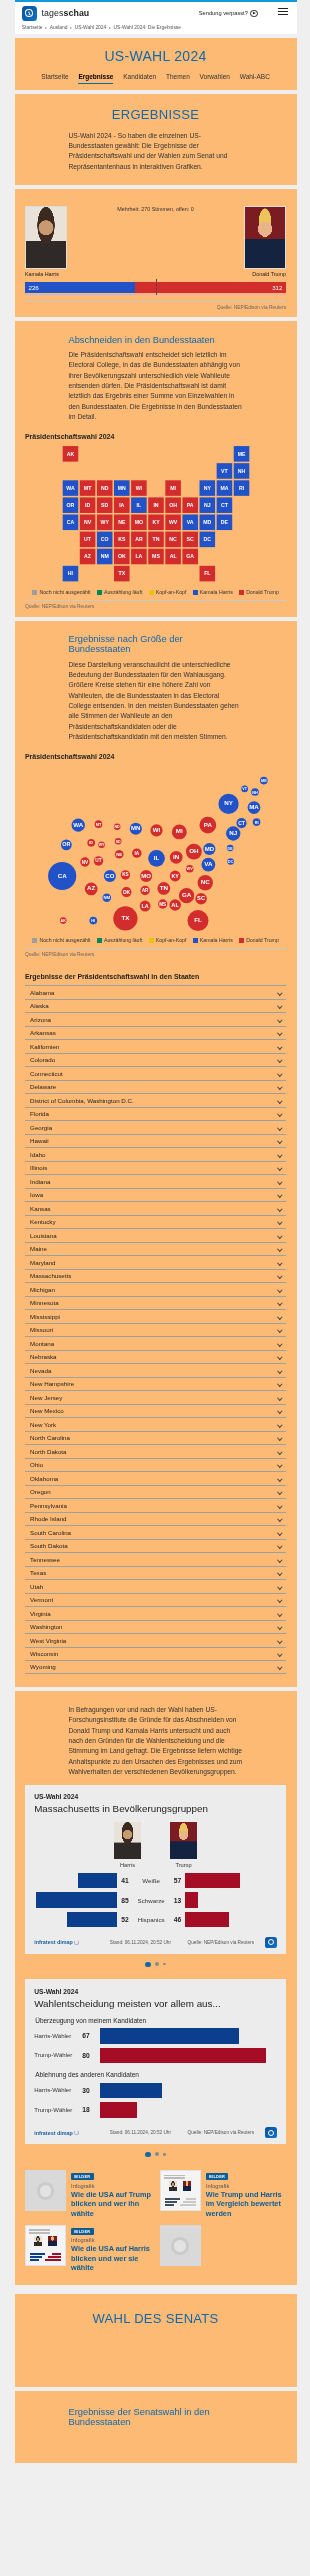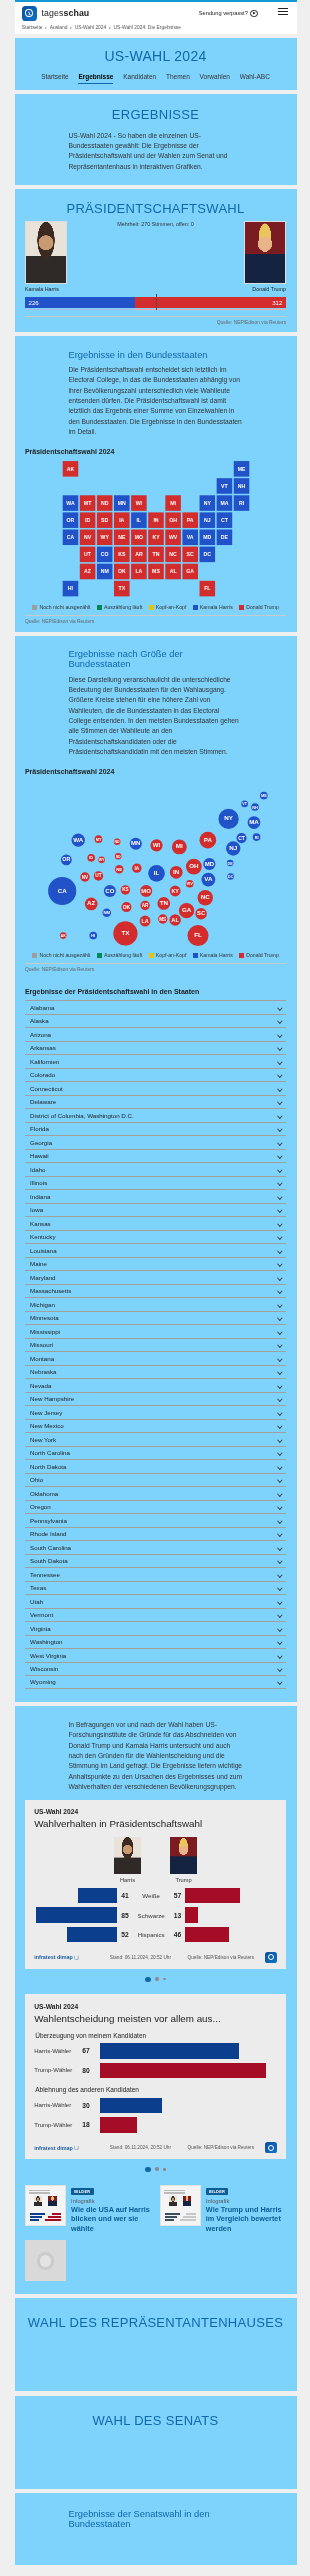--- a/index.html
+++ b/index.html
@@ -2,21 +2,21 @@
 <html lang="de" style="--harris: #2152c8; --trump: #d22c2c; --harris-dark: #0c3e8e; --trump-dark: #a50d27; --heading: #1068ac; --link: #0c5c96;font-size:8.3px"><head>
 <meta charset="utf-8">
 <style>
   :root{
     --harris:#2152c8; --trump:#d22c2c; --harris-dark:#0c3e8e; --trump-dark:#a50d27;
     --heading:#1068ac; --link:#0c5c96; --lgray:#9d9d9d; --lgreen:#00885a; --lyellow:#e8c30e;
   }
   *{box-sizing:border-box;margin:0;padding:0}
   body{background:#efeff0;font-family:"Liberation Sans",sans-serif;color:#333;width:311px;margin:0 auto}
   .sheet{width:282px;margin:0 auto}
-  .card{background:#7dd3fc;position:relative}
+  .card{background:#fdba74;position:relative}
   .gap{height:4.1px}
   
   .topline{height:2.1px;background:#119ad6}
   .hdr{display:flex;align-items:center;padding:3.6px 7.3px 3.1px 7.3px;background:#fff}
   .logo-box{width:15.5px;height:15.5px;border-radius:3.6px;background:linear-gradient(135deg,#0a4fa0,#1173c4);display:flex;align-items:center;justify-content:center;margin-right:4.1px}
   .logo-globe{width:8.3px;height:8.3px;border:1px solid #fff;border-radius:50%;display:flex;align-items:center;justify-content:center;color:#fff;font-size:4.7px;font-weight:bold;transform:rotate(-12deg)}
   .wordmark{font-size:8.8px;color:#222;letter-spacing:0.1px}
   .wordmark b{font-weight:bold}
   .missed{margin-left:auto;margin-right:31px;display:flex;align-items:center;font-size:5.7px;color:#222;gap:2.6px}
   .play-circle{width:7.8px;height:7.8px;border:0.8px solid #222;border-radius:50%;display:inline-flex;align-items:center;justify-content:center;font-size:3.6px;color:#222}
@@ -173,21 +173,20 @@
 
   <div class="card" style="padding:13.5px 0 12.4px 0">
     <div class="big-heading">ERGEBNISSE</div>
     <div class="txtcol" style="margin-top:8.3px">
         <p class="para">US-Wahl 2024 - So haben die einzelnen US-Bundesstaaten gewählt: Die Ergebnisse der Präsidentschaftswahl und der Wahlen zum Senat und Repräsentantenhaus in interaktiven Grafiken.</p>
       </div>
   </div>
   <div class="gap"></div>
 
   <div class="card" style="padding-top:12.4px">
-    <div class="big-heading">PRÄSIDENTSCHAFTSWAHL</div>
     <div class="pres-top">
       <div class="majority-note">Mehrheit: 270 Stimmen, offen: 0</div>
       <div class="cand-row">
         <div class="cand">
           <div class="photo photo-harris"></div>
           <div class="cand-name">Kamala Harris</div>
         </div>
         <div class="cand right">
           <div class="photo photo-trump"></div>
           <div class="cand-name">Donald Trump</div>
@@ -203,21 +202,21 @@
         <div class="h" id="pb-h" style="width: 42.0074%;"></div>
         <div class="t" id="pb-t" style="width: 57.9926%;"></div>
       </div>
     <div class="divider"></div>
     <div class="source right">Quelle: NEP/Edison via Reuters</div>
   </div>
   <div class="gap"></div>
 
   <div class="card" style="padding-top:13.5px">
     <div class="txtcol">
-      <div class="sub-heading">Ergebnisse in den Bundesstaaten</div>
+      <div class="sub-heading">Abschneiden in den Bundesstaaten</div>
       <p class="para">Die Präsidentschaftswahl entscheidet sich letztlich im Electoral College, in das die Bundesstaaten abhängig von ihrer Bevölkerungszahl unterschiedlich viele Wahlleute entsenden dürfen. Die Präsidentschaftswahl ist damit letztlich das Ergebnis einer Summe von Einzelwahlen in den Bundesstaaten. Die Ergebnisse in den Bundesstaaten im Detail.</p>
     </div>
     <div class="chart-label" style="margin-top:10.4px">Präsidentschaftswahl 2024</div>
     <div class="map-wrap">
         <svg id="tilemap" width="282" height="139" viewBox="0 0 544 268">
           <g>
             <rect x="290" y="200" width="30" height="30" fill="#d22c2c"></rect>
             <text x="305" y="218.5" text-anchor="middle" fill="#fff" font-size="10" font-weight="bold">AL</text>
           </g>
           <g>
@@ -898,21 +897,21 @@
   </div>
   <div class="gap"></div>
 
   <div class="card" style="padding-top:13.5px;padding-bottom:2.1px">
     <div class="txtcol">
       <p class="para">In Befragungen vor und nach der Wahl haben US-Forschungsinstitute die Gründe für das Abschneiden von Donald Trump und Kamala Harris untersucht und auch nach den Gründen für die Wahlentscheidung und die Stimmung im Land gefragt. Die Ergebnisse liefern wichtige Anhaltspunkte zu den Ursachen des Ergebnisses und zum Wahlverhalten der verschiedenen Bevölkerungsgruppen.</p>
     </div>
 
     <div class="graybox">
       <div class="kicker">US-Wahl 2024</div>
-      <div class="g-title">Wahlverhalten in Präsidentschaftswahl</div>
+      <div class="g-title">Massachusetts in Bevölkerungsgruppen</div>
       <div class="duo">
         <div>
           <div class="dphoto photo-harris"></div>
           <div class="dlabel">Harris</div>
         </div>
         <div>
           <div class="dphoto photo-trump"></div>
           <div class="dlabel">Trump</div>
         </div>
       </div>
@@ -1009,45 +1008,24 @@
       </div>
     </div>
     <div class="dots" id="dots2">
         <span class="dot" style="width: 5.2px; height: 5.2px; background: rgb(19, 104, 168);"></span>
         <span class="dot" style="width: 4.1px; height: 4.1px; background: rgb(138, 138, 138);"></span>
         <span class="dot" style="width: 2.6px; height: 2.6px; background: rgb(138, 138, 138);"></span>
       </div>
 
     <div class="teaser-grid" id="teasers">
         <div class="teaser">
-          <div class="thumb chart">
-            <div class="mini-lines">
-              <span></span>
-              <span></span>
-            </div>
-            <div class="mini-photos">
-              <div class="photo-harris"></div>
-              <div class="photo-trump"></div>
-            </div>
-            <div class="mini-bars">
-              <div class="r">
-                <span class="b" style="background: rgb(12, 62, 142); width: 15.5px;"></span>
-                <span class="b" style="background: rgb(165, 13, 39); width: 9.3px;"></span>
-              </div>
-              <div class="r">
-                <span class="b" style="background: rgb(12, 62, 142); width: 12.4px;"></span>
-                <span class="b" style="background: rgb(165, 13, 39); width: 12.4px;"></span>
-              </div>
-              <div class="r">
-                <span class="b" style="background: rgb(12, 62, 142); width: 9.3px;"></span>
-                <span class="b" style="background: rgb(165, 13, 39); width: 15.5px;"></span>
-              </div>
-            </div>
+          <div class="thumb logo">
+            <div class="ring"></div>
           </div>
-          <div><span class="t-badge">BILDER</span><div class="t-kicker">Infografik</div><div class="t-title">Wie die USA auf Harris blicken und wer sie wählte</div></div>
+          <div><span class="t-badge">BILDER</span><div class="t-kicker">Infografik</div><div class="t-title">Wie die USA auf Trump blicken und wer ihn wählte</div></div>
         </div>
         <div class="teaser">
           <div class="thumb chart">
             <div class="mini-lines">
               <span></span>
               <span></span>
             </div>
             <div class="mini-photos">
               <div class="photo-harris"></div>
               <div class="photo-trump"></div>
@@ -1063,32 +1041,55 @@
               </div>
               <div class="r">
                 <span class="b" style="background: rgb(61, 79, 92); width: 9.3px;"></span>
                 <span class="b" style="background: rgb(201, 201, 201); width: 15.5px;"></span>
               </div>
             </div>
           </div>
           <div><span class="t-badge">BILDER</span><div class="t-kicker">Infografik</div><div class="t-title">Wie Trump und Harris im Vergleich bewertet werden</div></div>
         </div>
         <div class="teaser">
+          <div class="thumb chart">
+            <div class="mini-lines">
+              <span></span>
+              <span></span>
+            </div>
+            <div class="mini-photos">
+              <div class="photo-harris"></div>
+              <div class="photo-trump"></div>
+            </div>
+            <div class="mini-bars">
+              <div class="r">
+                <span class="b" style="background: rgb(12, 62, 142); width: 15.5px;"></span>
+                <span class="b" style="background: rgb(165, 13, 39); width: 9.3px;"></span>
+              </div>
+              <div class="r">
+                <span class="b" style="background: rgb(12, 62, 142); width: 12.4px;"></span>
+                <span class="b" style="background: rgb(165, 13, 39); width: 12.4px;"></span>
+              </div>
+              <div class="r">
+                <span class="b" style="background: rgb(12, 62, 142); width: 9.3px;"></span>
+                <span class="b" style="background: rgb(165, 13, 39); width: 15.5px;"></span>
+              </div>
+            </div>
+          </div>
+          <div><span class="t-badge">BILDER</span><div class="t-kicker">Infografik</div><div class="t-title">Wie die USA auf Harris blicken und wer sie wählte</div></div>
+        </div>
+        <div class="teaser">
           <div class="thumb logo">
             <div class="ring"></div>
           </div>
         </div>
       </div>
   </div>
   <div class="gap"></div>
 
-  <div class="card section-card">
-    <div class="big-heading">WAHL DES REPRÄSENTANTENHAUSES</div>
-    <div class="blank"></div>
-  </div>
   <div class="gap"></div>
 
   <div class="card section-card">
     <div class="big-heading">WAHL DES SENATS</div>
     <div class="blank"></div>
   </div>
   <div class="gap"></div>
 
   <div class="card" style="padding:15.5px 0 31px 0">
     <div class="txtcol">

